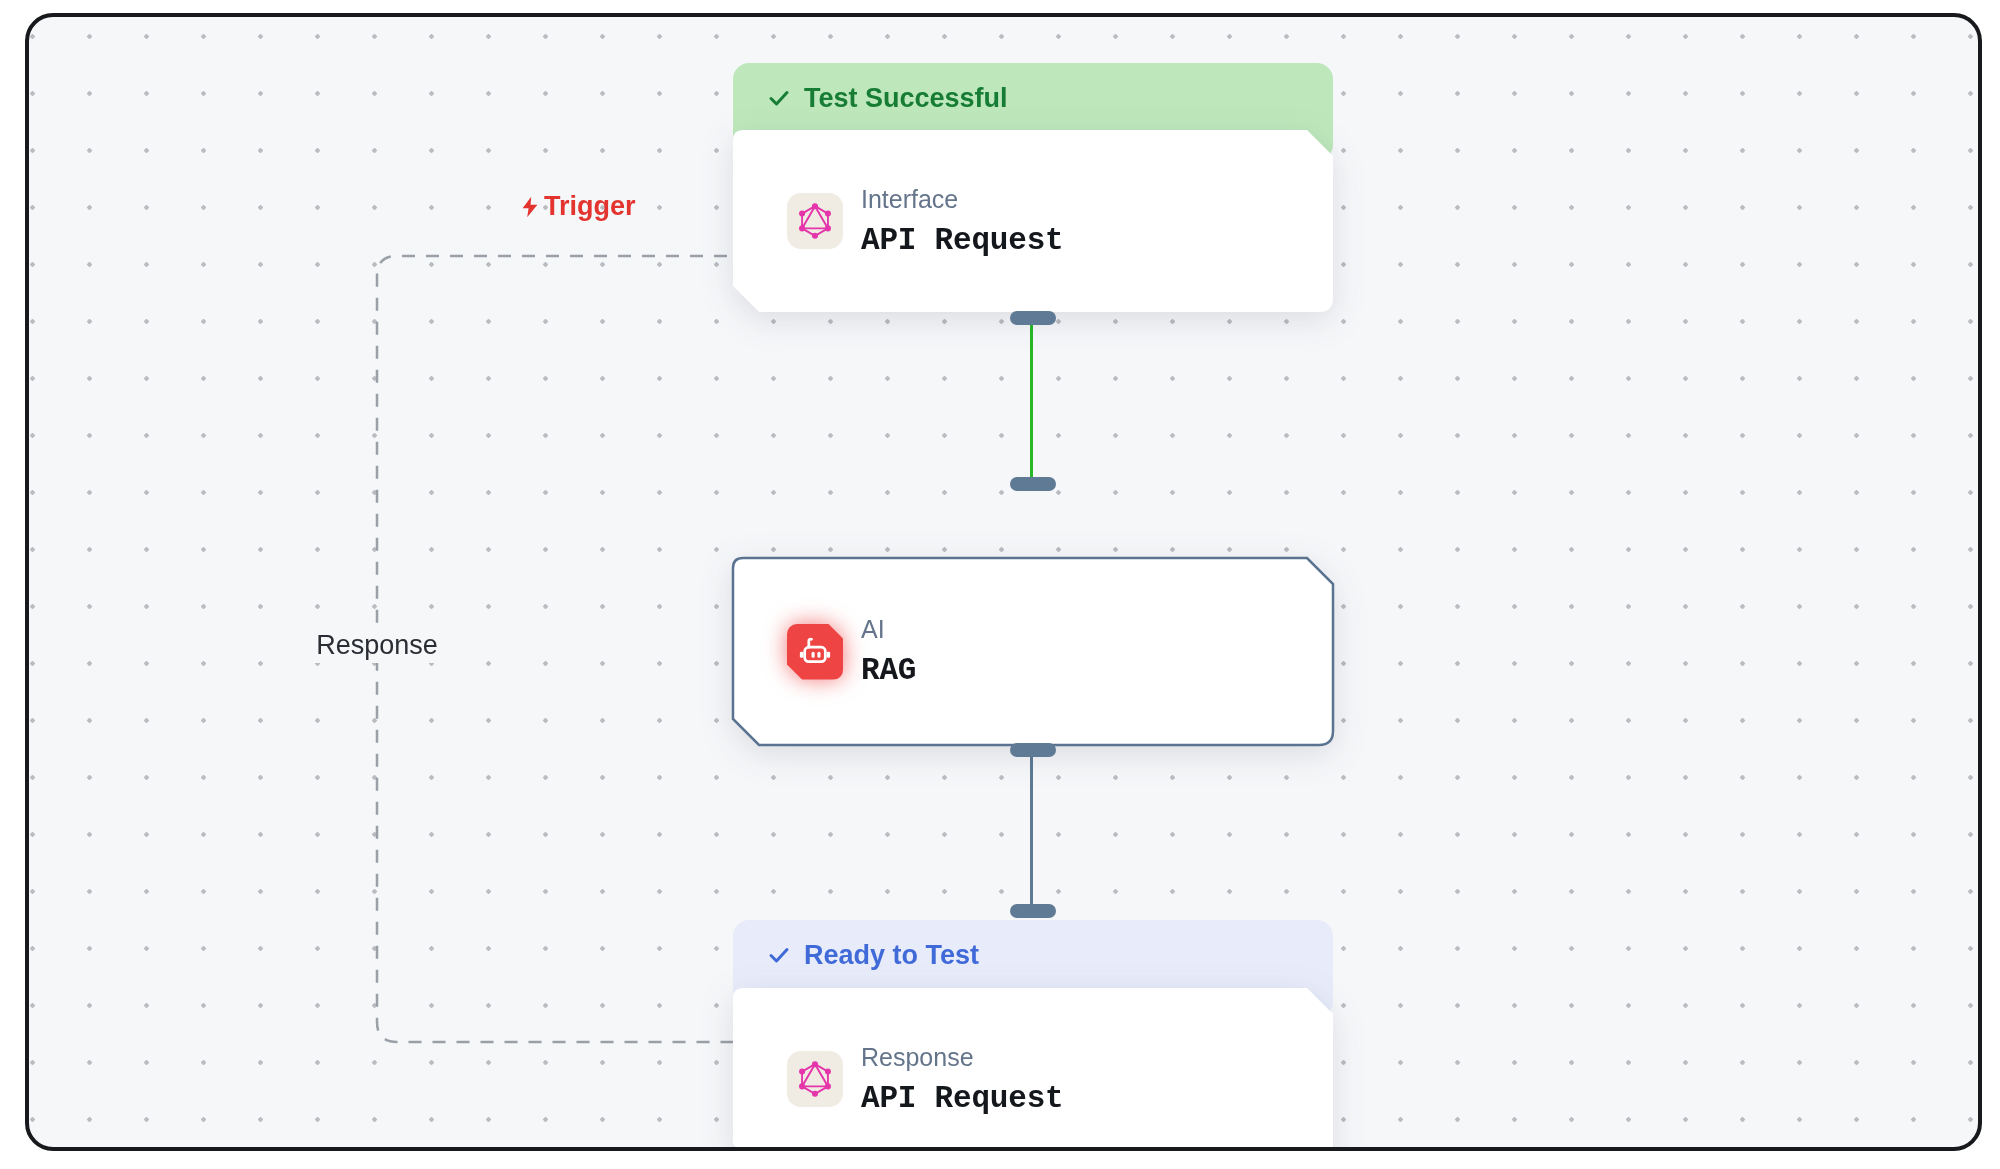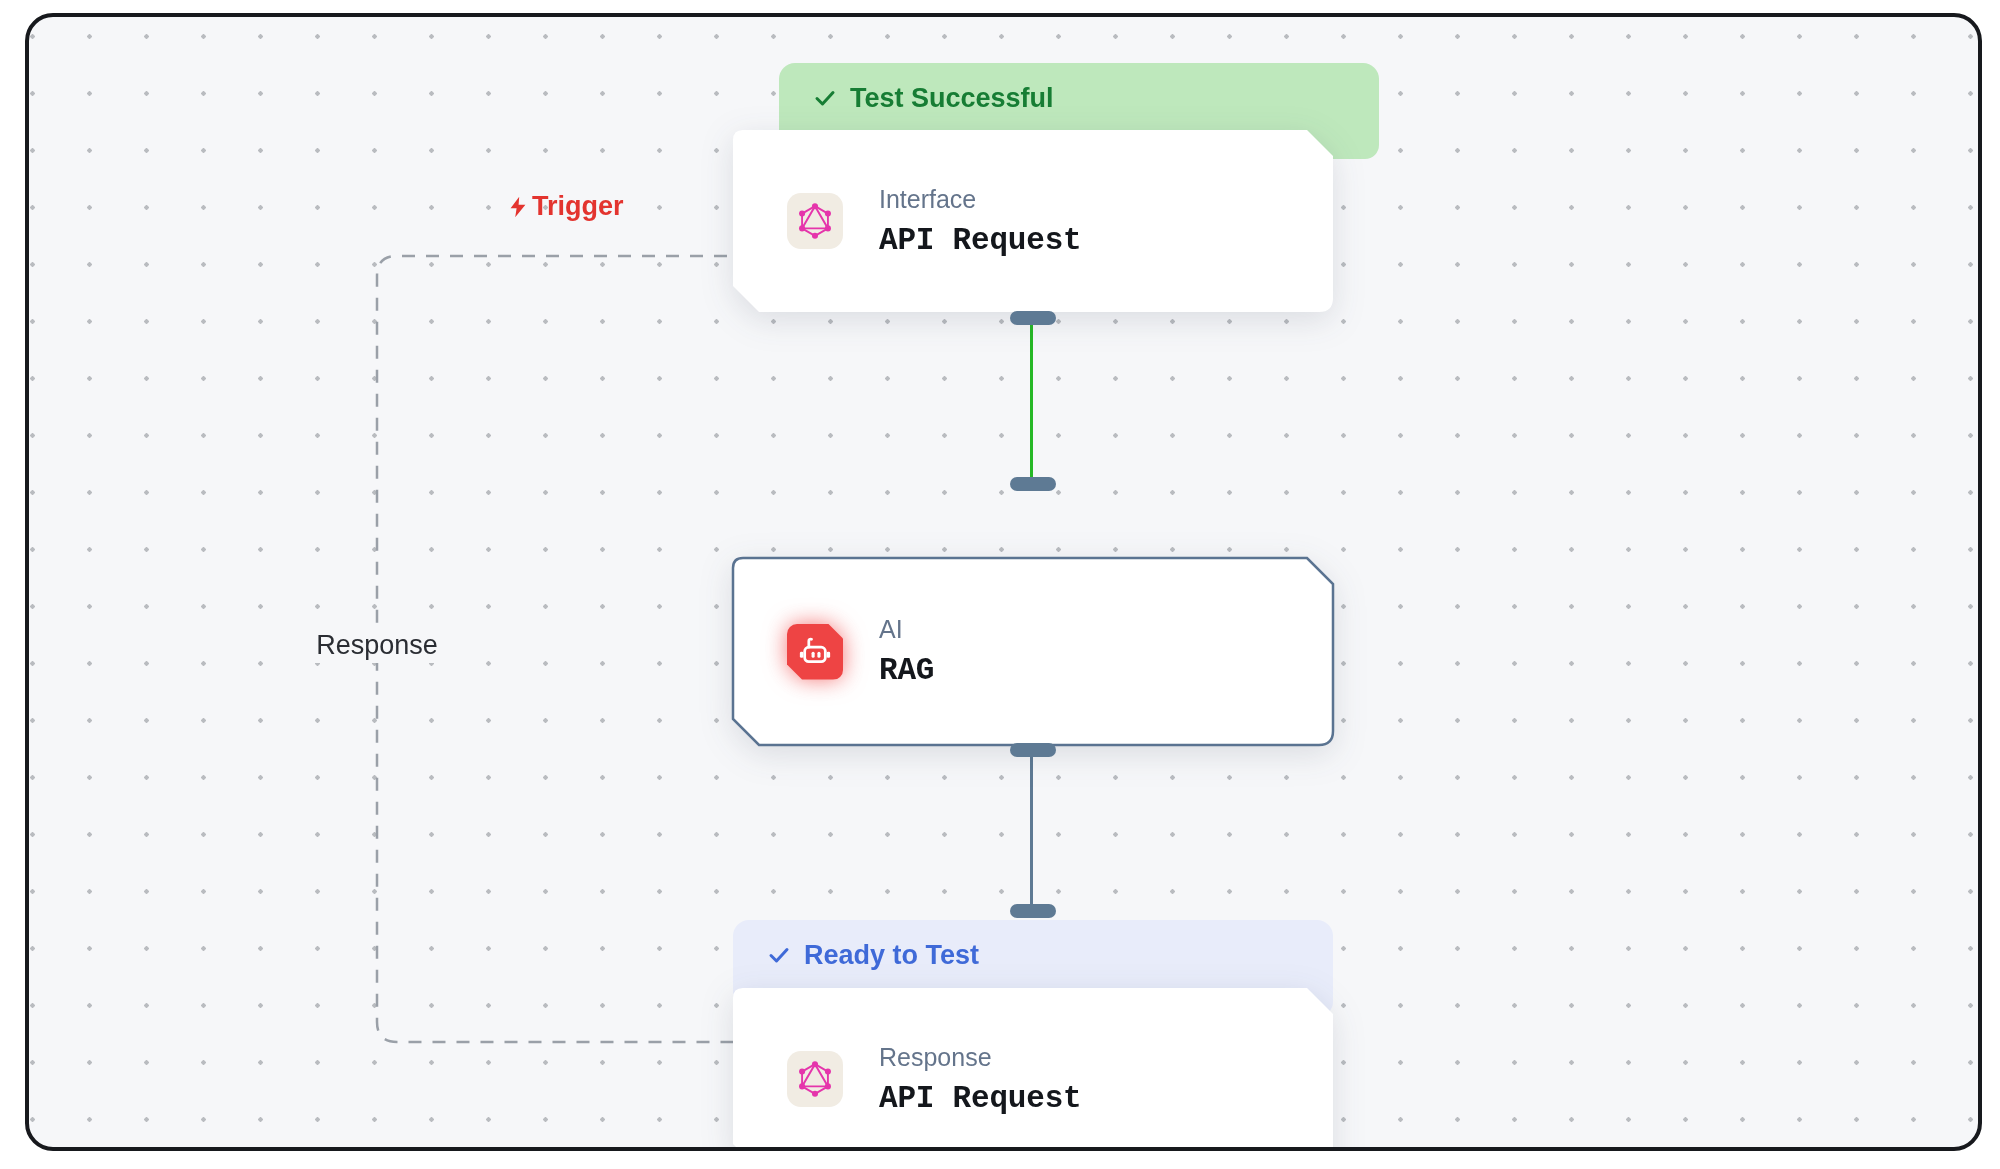--- a/index.html
+++ b/index.html
@@ -11,42 +11,42 @@
     background-size:57px 57px;background-position:32px 48px;}
   .canvas{position:absolute;inset:0;}
 
   
   .edge-dashed-svg{position:absolute;left:0;top:0;z-index:0;}
   .edge{position:absolute;width:3px;z-index:1;}
   .edge-green{background:#26b826;}
   .edge-slate{background:#5e7a94;}
 
   
-  .trigger-label{position:absolute;left:477px;top:174px;z-index:2;display:flex;align-items:center;gap:2px;
+  .trigger-label{position:absolute;left:489px;top:174px;z-index:2;display:flex;align-items:center;gap:2px;
     color:#e3342f;font-size:27px;font-weight:600;}
   .trigger-label svg{width:24px;height:24px;display:block;}
   .response-label{position:absolute;left:272px;top:611px;width:152px;z-index:2;text-align:center;
     color:#2a2d33;font-size:27px;font-weight:500;background:#f6f7f9;padding:2px 0;}
 
   
   .node{position:absolute;width:600px;z-index:2;}
   .banner{position:absolute;left:0;top:0;width:600px;height:96px;
     border-radius:16px 16px 14px 14px;box-sizing:border-box;
     display:flex;align-items:flex-start;padding:19px 0 0 34px;gap:13px;
     font-size:27px;font-weight:600;}
   .banner .sicon{display:flex;align-items:center;height:32px;}
   .banner .sicon svg{width:24px;height:24px;display:block;}
   .banner .stext{line-height:32px;}
-  .banner-green{background:#bee8bc;color:#177d34;margin-left:46px;}
+  .banner-green{background:#bee8bc;color:#177d34;}
   .banner-yellow{background:#f8e49c;color:#8b6d0a;}
   .banner-blue{background:#e8ecfa;color:#3f6ad8;padding-left:34px;}
   .bodyshape{position:absolute;left:0;overflow:visible;display:block;
     filter:drop-shadow(0 8px 16px rgba(40,50,70,0.13));}
   .content{position:absolute;left:0;width:600px;display:flex;align-items:center;
-    padding-left:54px;gap:36px;box-sizing:border-box;}
+    padding-left:54px;gap:18px;box-sizing:border-box;}
   .iconbox{width:56px;height:56px;flex:0 0 56px;display:flex;align-items:center;justify-content:center;}
   .iconbox.beige{background:#f1ece3;border-radius:14px;}
   .iconbox svg{width:38px;height:38px;display:block;}
   .robot-glow{filter:drop-shadow(0 0 11px rgba(240,62,62,0.70));}
   .iconbox.red{background:#ee4444;border-radius:10px;
     clip-path:polygon(0 0,calc(100% - 15px) 0,100% 15px,100% 100%,15px 100%,0 calc(100% - 15px));}
   .iconbox.red svg{width:44px;height:44px;}
   .texts{display:flex;flex-direction:column;}
   .category{font-size:25px;color:#64748b;line-height:31px;margin-bottom:8px;}
   .title{font-size:31px;font-weight:700;color:#14171c;line-height:36px;letter-spacing:-0.2px;font-family:Liberation Mono, monospace;}

